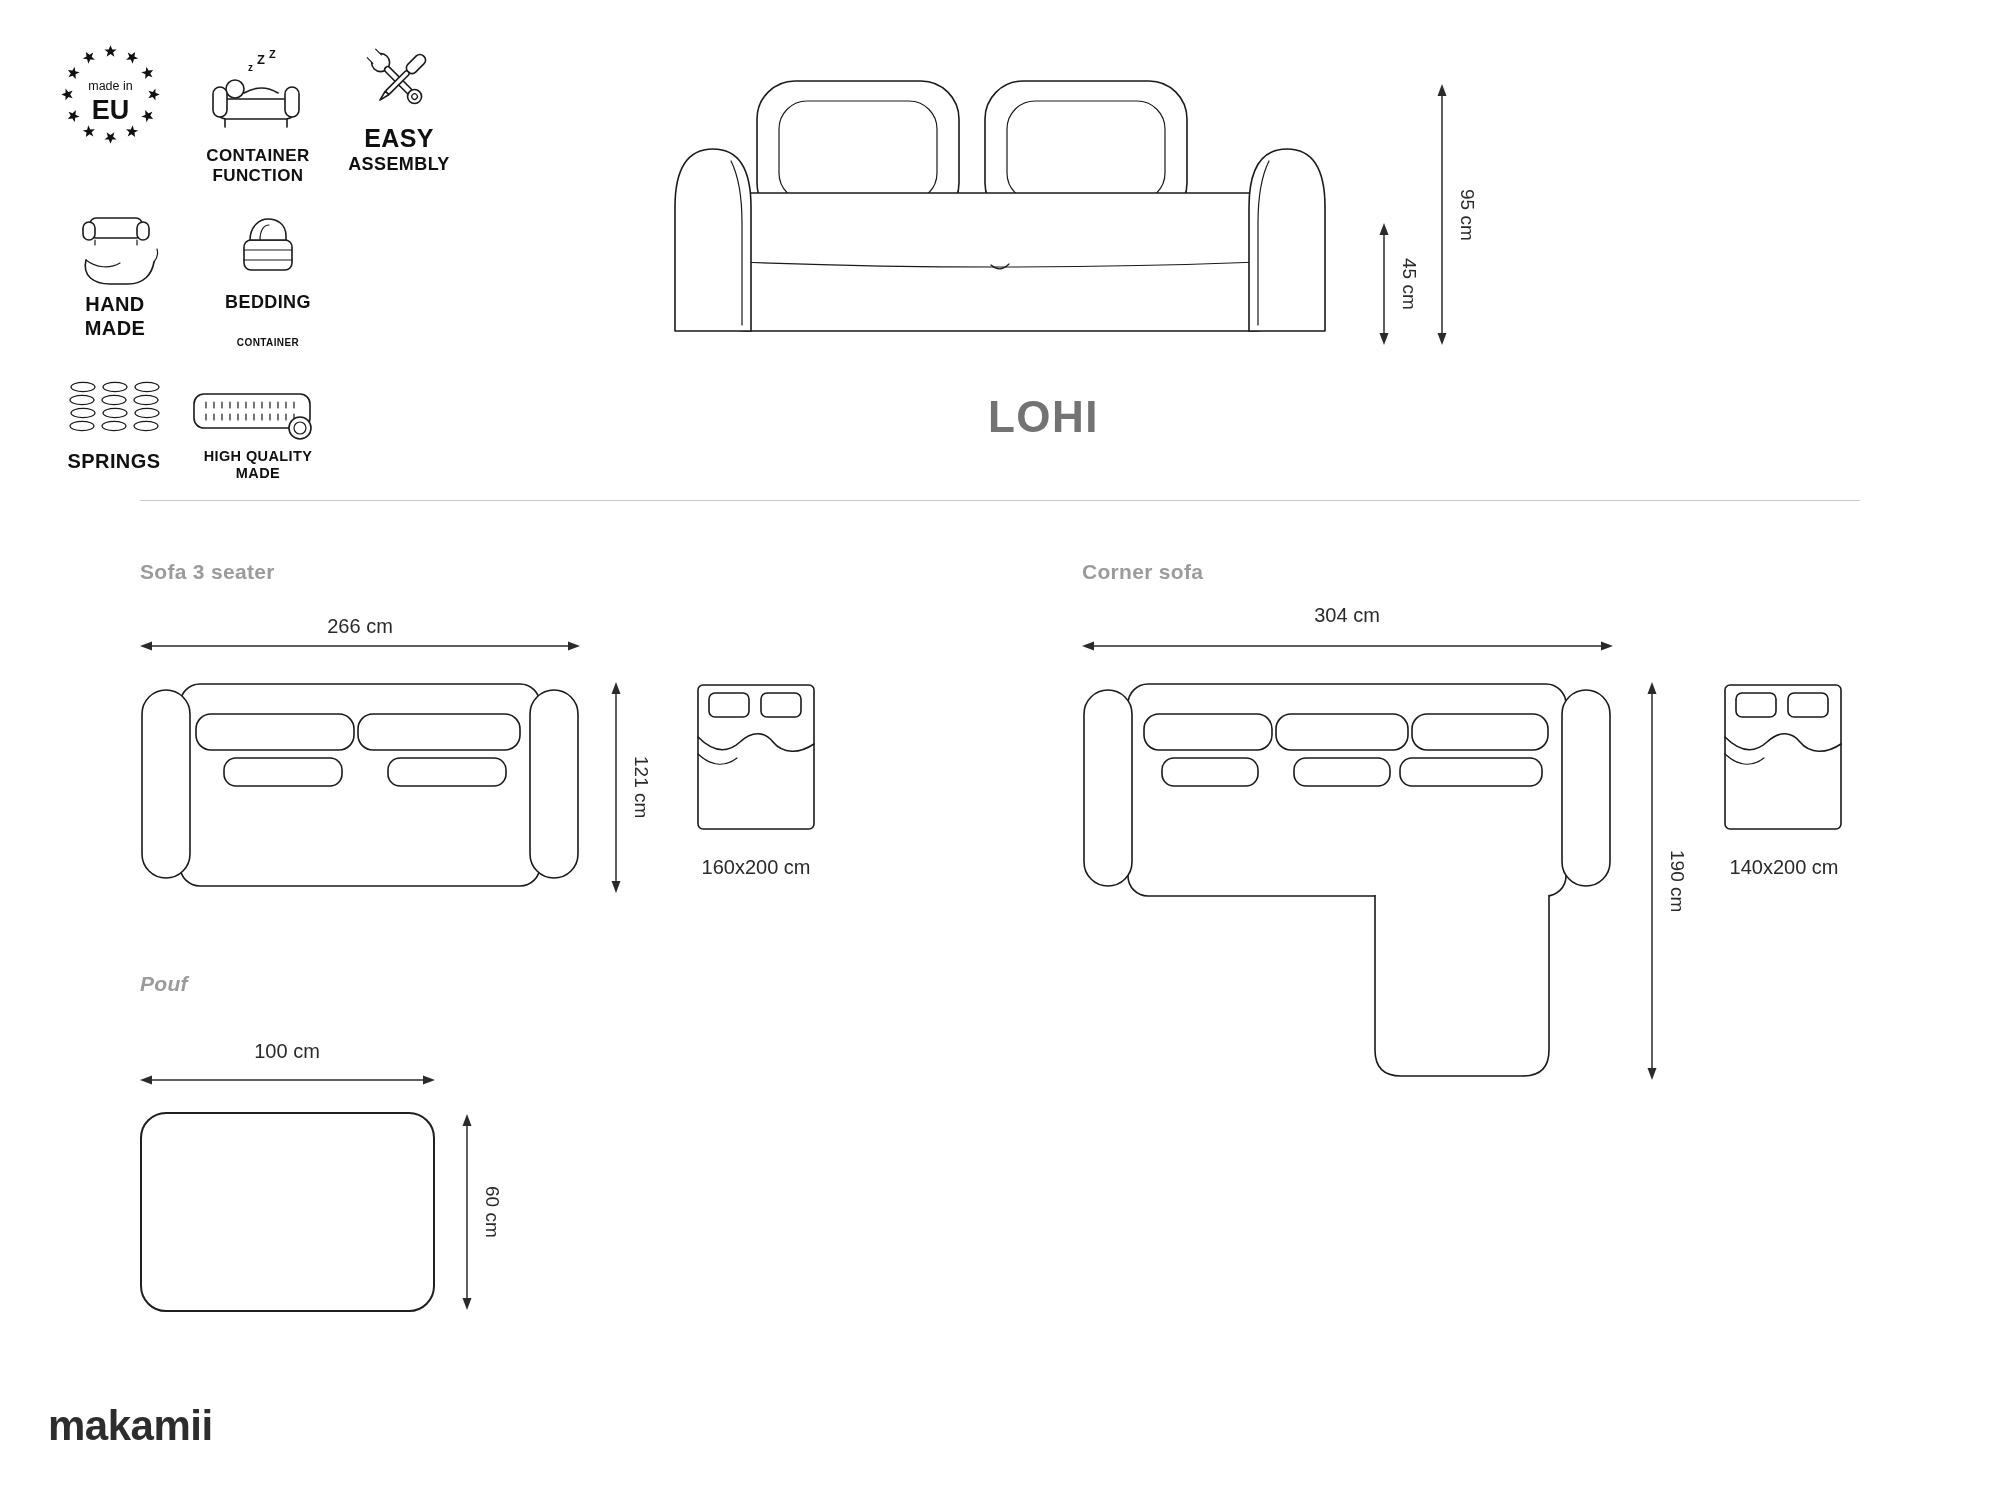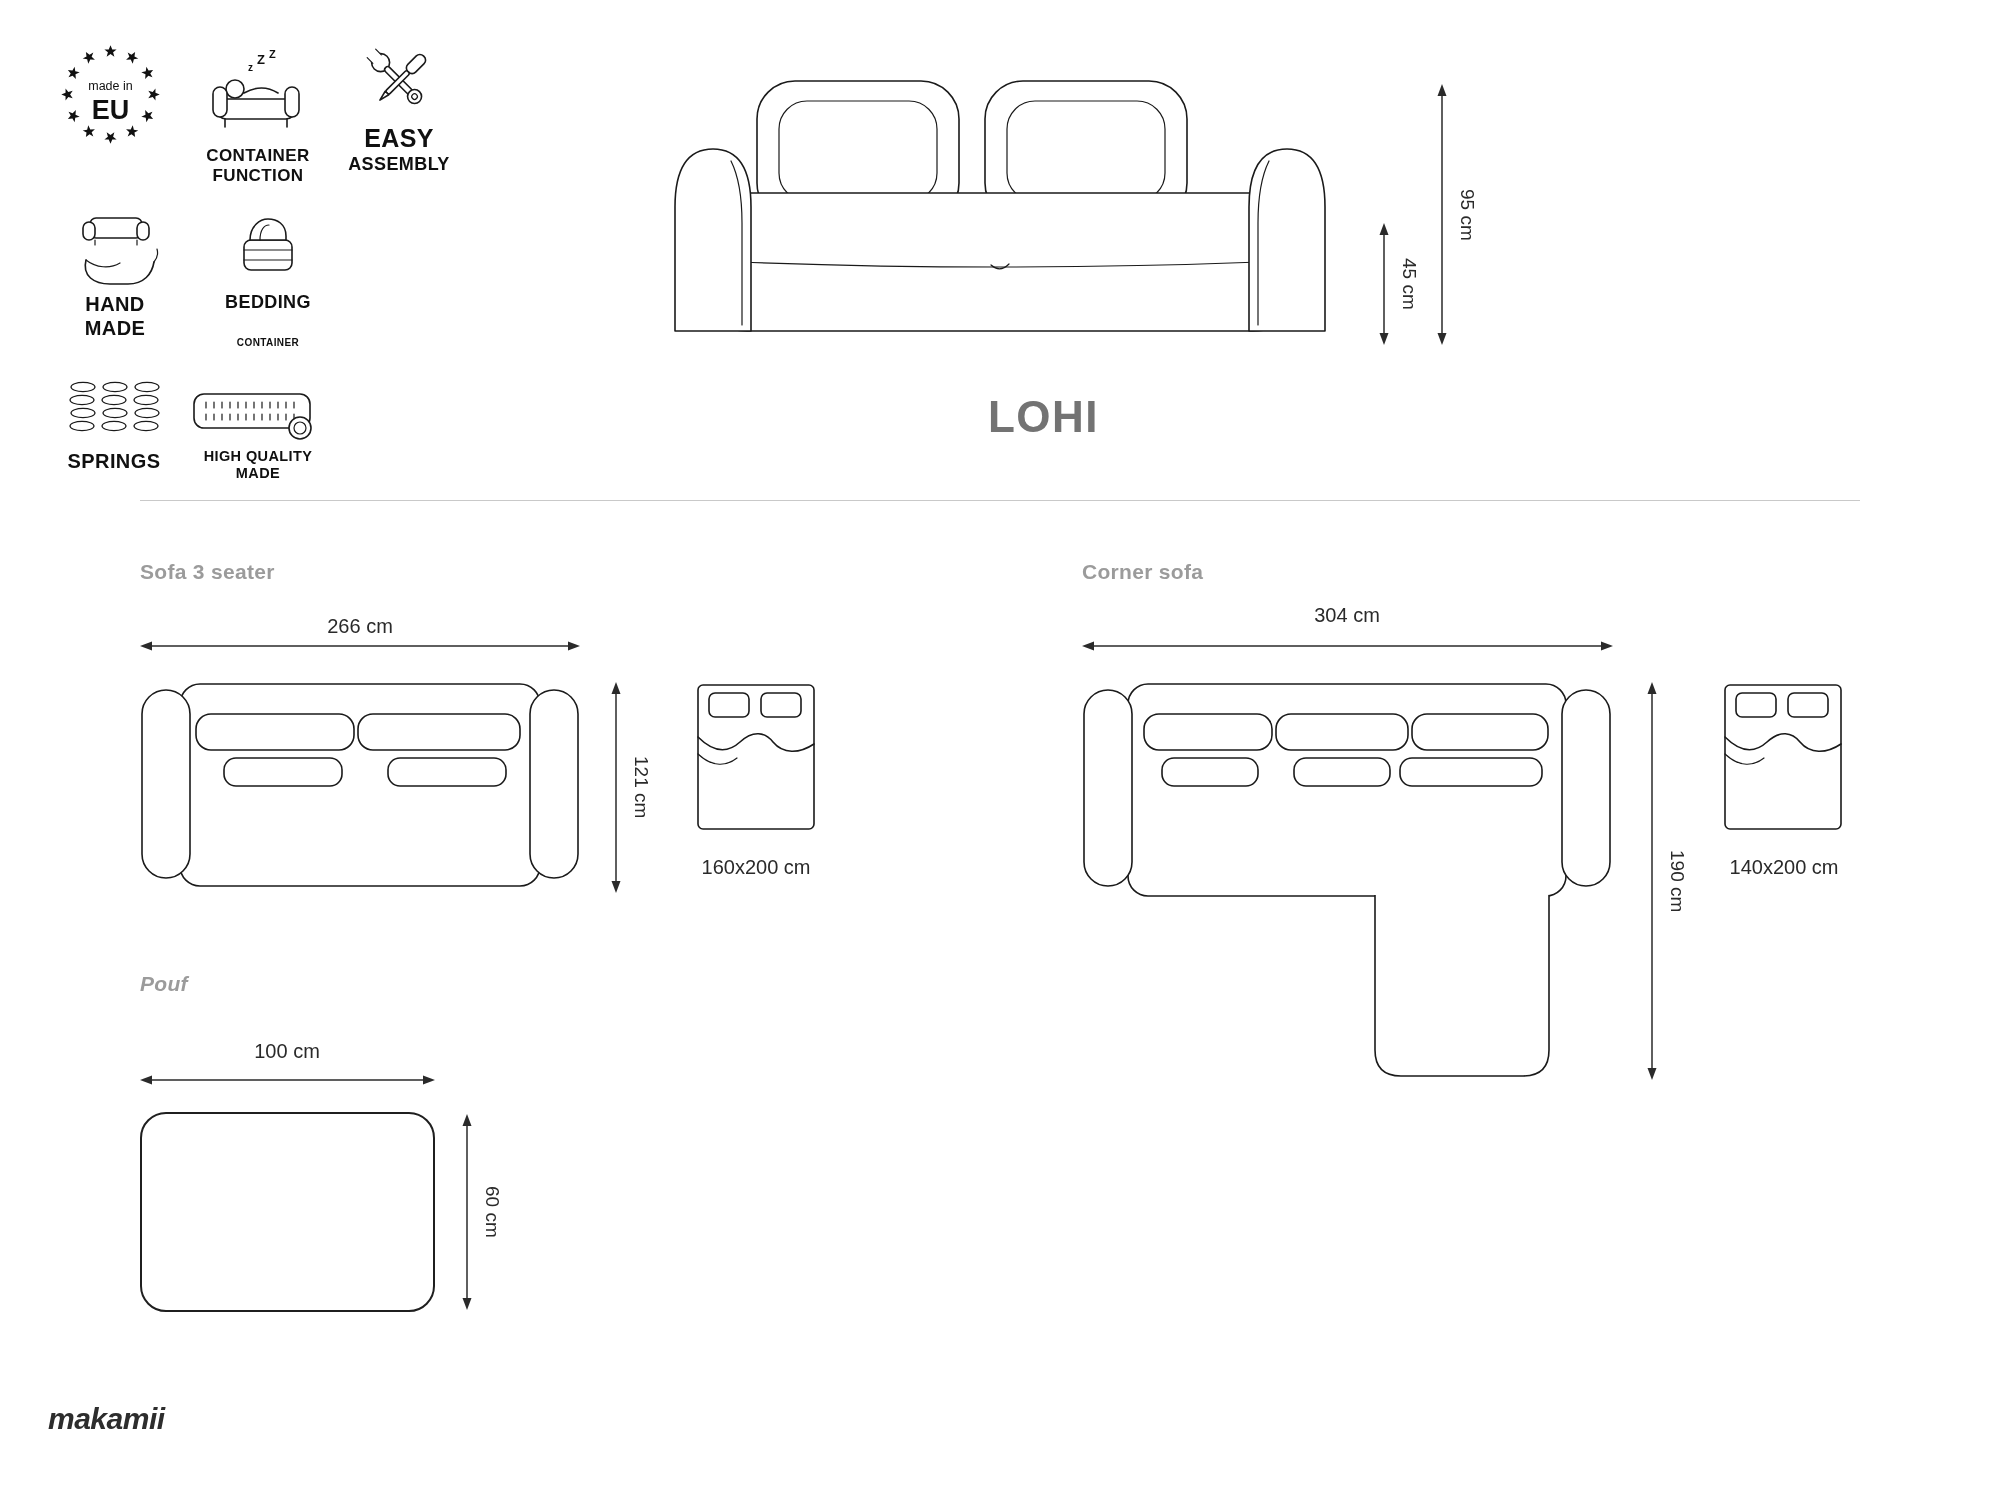--- a/index.html
+++ b/index.html
@@ -18,21 +18,21 @@
   .icon-caption { text-align:center; font-weight:bold; color:#101010; line-height:1.18; letter-spacing:.4px; }
   .icon-caption .l1 { display:block; }
   .icon-caption .l2 { display:block; }
   .section-title { color:#9b9b9b; font-size:21px; font-weight:600; letter-spacing:.3px; }
   .hlabel { text-align:center; font-size:20px; color:#2a2a2a; }
   .vwrap { display:flex; align-items:center; justify-content:center; }
   .vtext { writing-mode:vertical-rl; font-size:19px; color:#2a2a2a; white-space:nowrap; }
   .product-title { text-align:right; font-size:44px; font-weight:bold; letter-spacing:1.5px; color:#737373; }
   .divider { border-top:1px solid #c9c9c9; height:0; }
   .pouf-box { border:2px solid #1f1f1f; border-radius:26px; background:#fff; }
-  .logo { font-size:30px; font-weight:bold; color:#2d2d2d; letter-spacing:-0.5px;font-style:italic; }
+  .logo { font-size:42px; font-weight:bold; color:#2d2d2d; letter-spacing:-0.5px; }
   .bed-size { text-align:center; font-size:20px; color:#2a2a2a; }
 </style>
 </head>
 <body>
 
 <div class="page">
 
   <div class="abs" style="left:0;top:0;width:470px;height:500px;">
 
     <svg class="abs" style="left:58px;top:42px;" width="105" height="105" viewBox="0 0 105 105">

